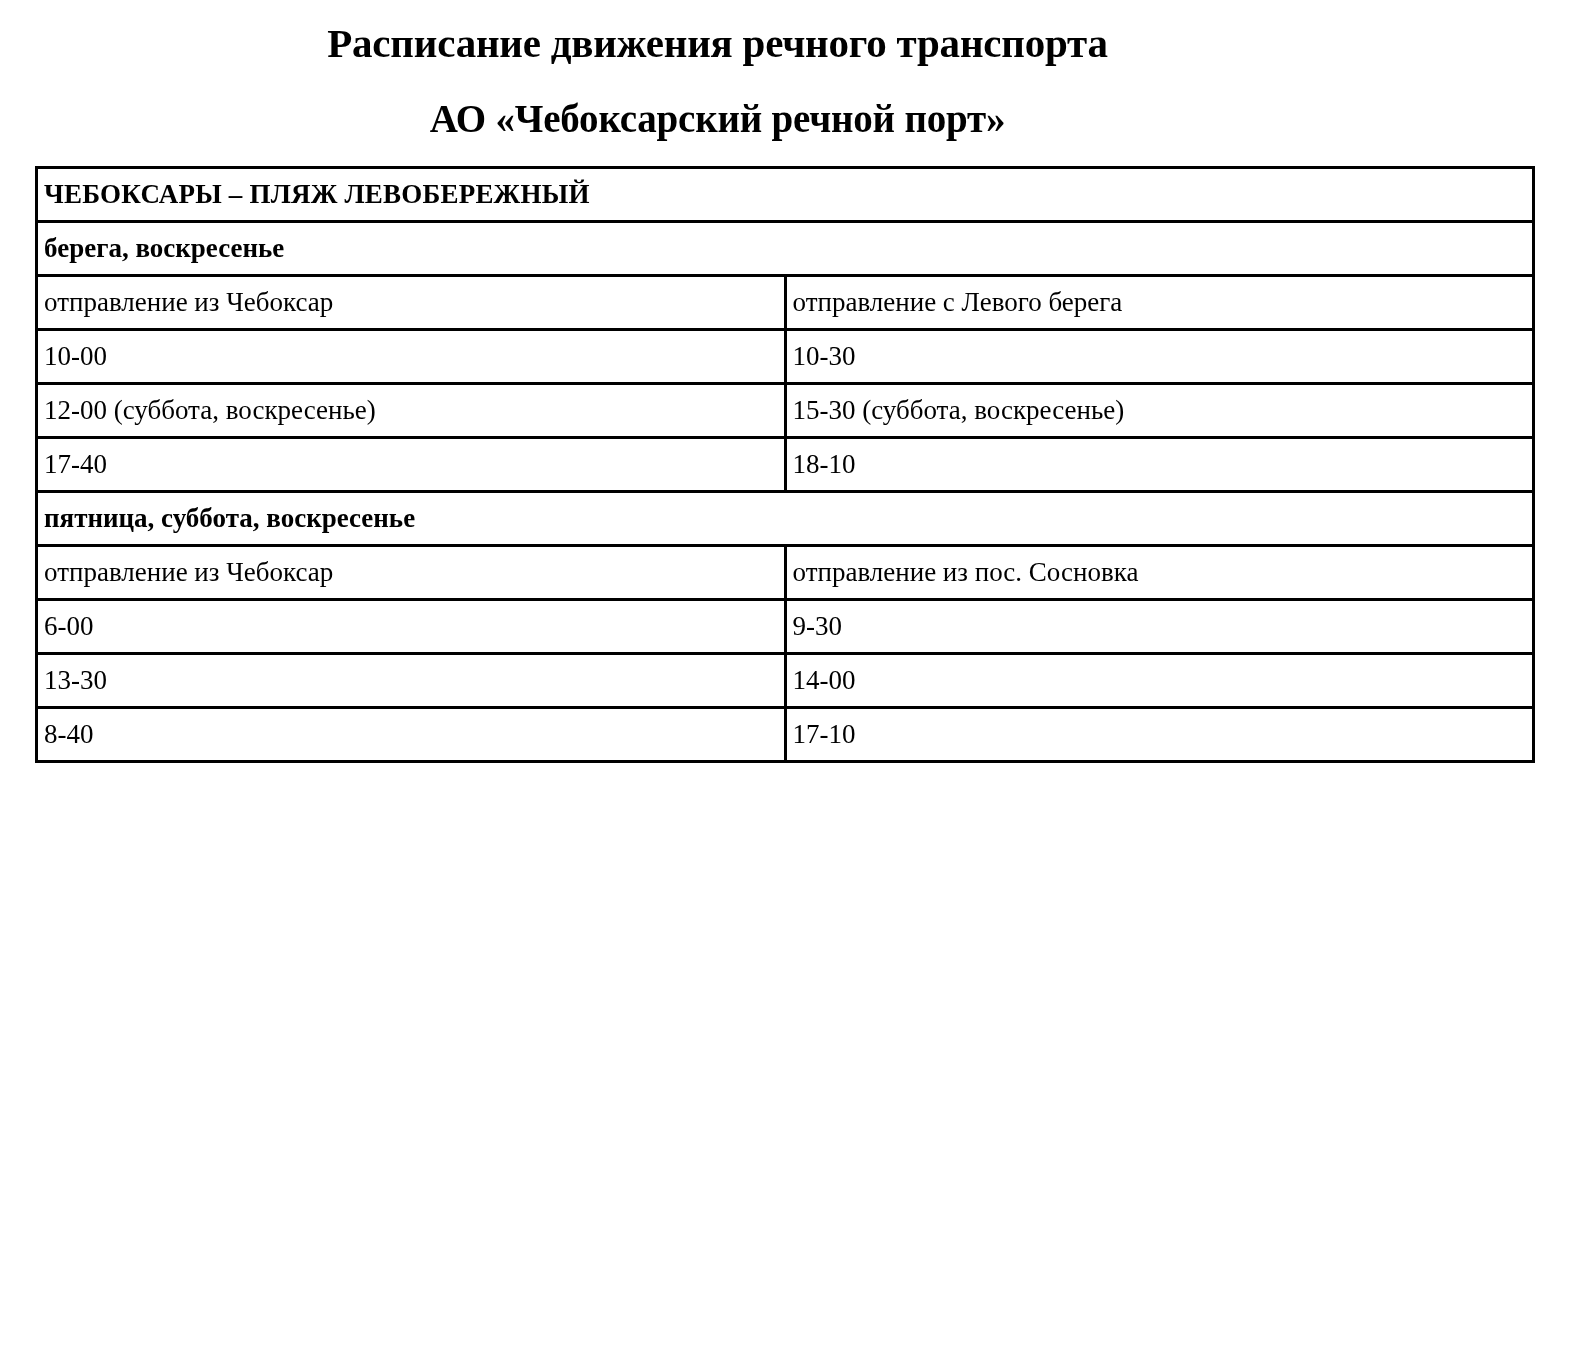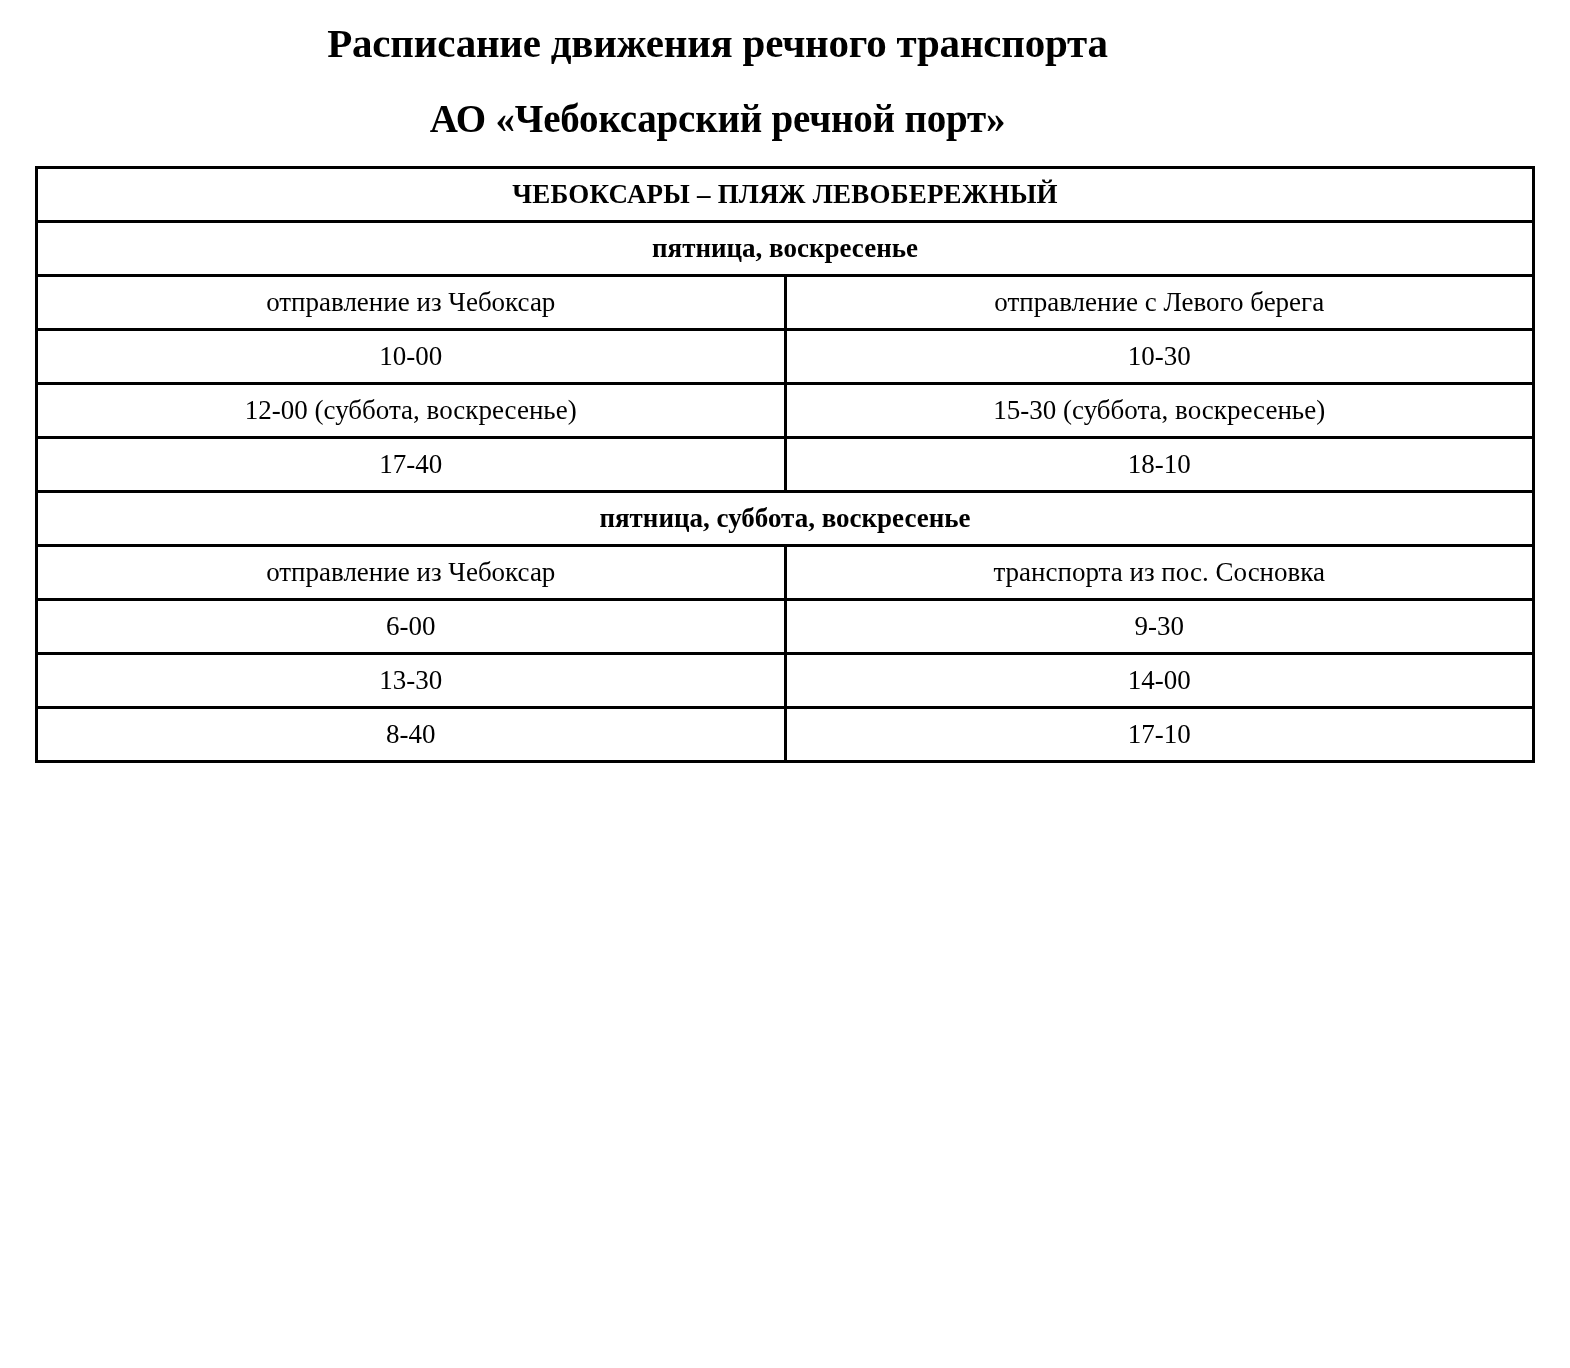--- a/index.html
+++ b/index.html
@@ -36,21 +36,21 @@
     letter-spacing: -0.2px;
   }
   table.schedule {
     border-collapse: collapse;
     width: 1500px;
     table-layout: fixed;
     margin: 0;
   }
   table.schedule td {
     border: 3px solid #000000;
-    text-align: center;
+    text-align: left;
     vertical-align: middle;
     padding: 10px 6px;
     font-size: 27px;
   }
   td.route-head {
     font-weight: bold;
     font-size: 41px;
     padding: 16px 6px 18px 6px;
     letter-spacing: 0.2px;
   }
@@ -91,21 +91,21 @@
     <colgroup>
       <col style="width:50%">
       <col style="width:50%">
     </colgroup>
     <tbody>
 
       <tr>
         <td class="route-head" colspan="2">ЧЕБОКСАРЫ – ПЛЯЖ ЛЕВОБЕРЕЖНЫЙ</td>
       </tr>
       <tr>
-        <td class="days-big" colspan="2">пятница, воскресенье</td>
+        <td class="days-big" colspan="2">берега, воскресенье</td>
       </tr>
       <tr>
         <td class="col-head">отправление из Чебоксар</td>
         <td class="col-head">отправление с Левого берега</td>
       </tr>
       <tr>
         <td class="time">10-00</td>
         <td class="time">10-30</td>
       </tr>
       <tr>
@@ -115,21 +115,21 @@
       <tr>
         <td class="time">17-40</td>
         <td class="time">18-10</td>
       </tr>
 
       <tr>
         <td class="days-small" colspan="2">пятница, суббота, воскресенье</td>
       </tr>
       <tr>
         <td class="col-head">отправление из Чебоксар</td>
-        <td class="col-head">транспорта из пос. Сосновка</td>
+        <td class="col-head">отправление из пос. Сосновка</td>
       </tr>
       <tr>
         <td class="time">6-00</td>
         <td class="time">9-30</td>
       </tr>
       <tr>
         <td class="time">13-30</td>
         <td class="time">14-00</td>
       </tr>
       <tr>

